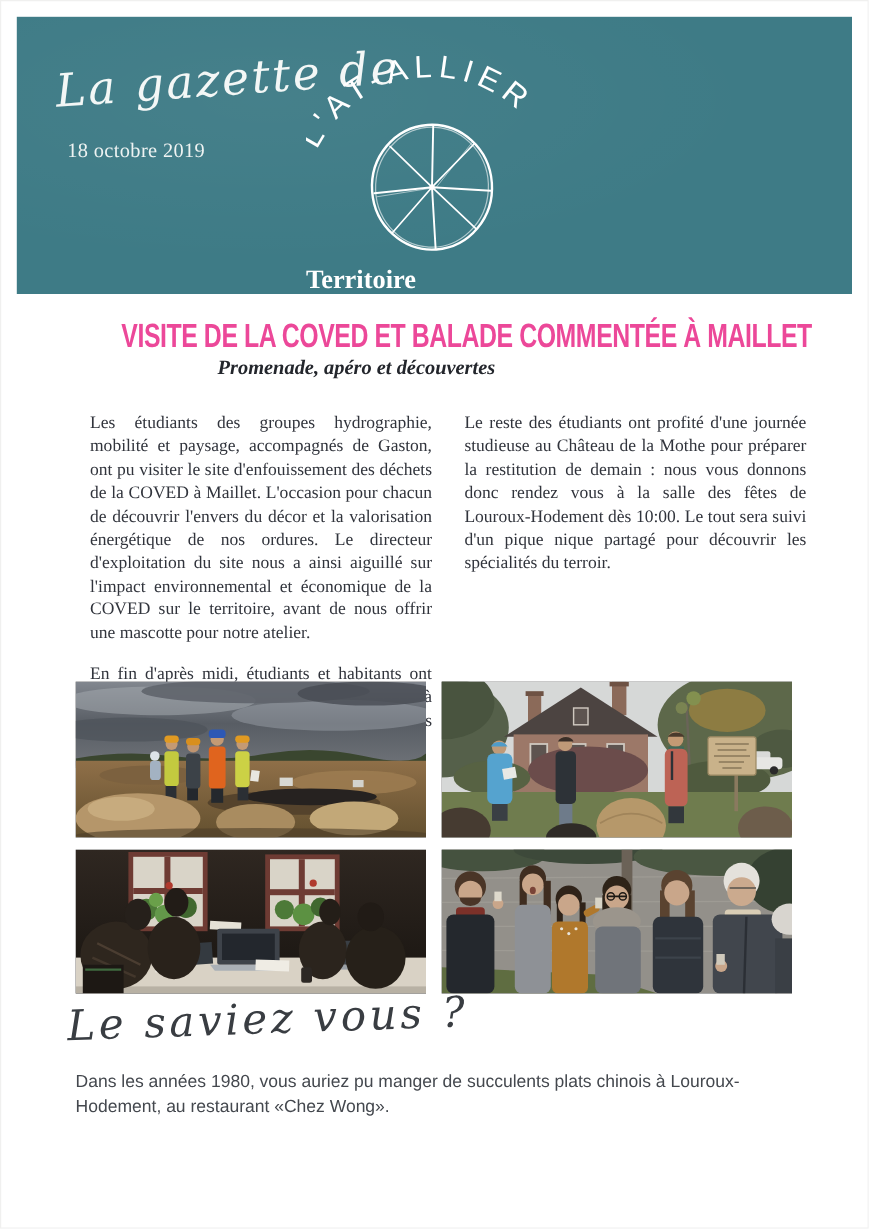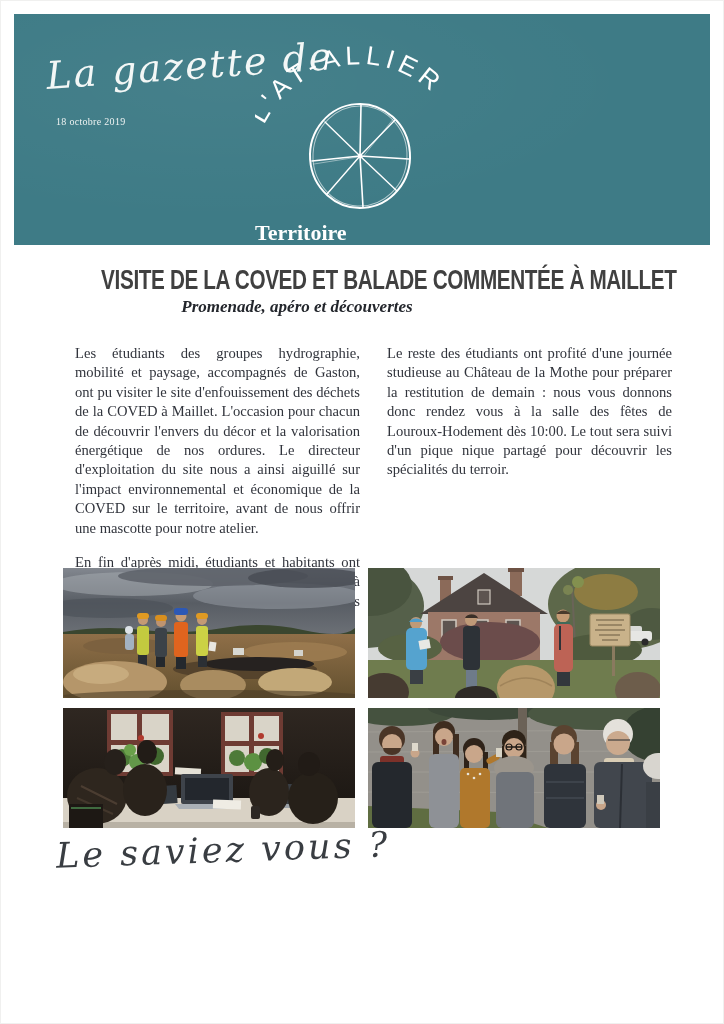--- a/index.html
+++ b/index.html
@@ -16,34 +16,34 @@
     background:#3e7b86;
     background-image:radial-gradient(ellipse at 30% 30%, rgba(255,255,255,.04), transparent 60%);
   }
   .script-title {
     position:absolute; left:32px; top:30px; color:#f3f7f6;
     font-family:"DejaVu Serif", serif; font-style:italic; font-weight:400;
     font-size:38px; letter-spacing:2px; transform:rotate(-4deg); white-space:nowrap;
   }
   .issue-date {
     position:absolute; left:42px; top:102px; color:#eef3f2;
-    font-family:"Liberation Serif", serif; font-size:10px; letter-spacing:.3px;
+    font-family:"Liberation Serif", serif; font-size:17px; letter-spacing:.3px;
   }
   .logo-wrap { position:absolute; left:241px; top:28px; width:210px; height:203px; }
   .logo-wrap svg { display:block; }
   .territoire {
     position:absolute; left:0; top:178px; width:210px; text-align:left;
     color:#ffffff; font-family:"Liberation Serif", serif; font-weight:700; font-size:22px;
   }
 
   
   .article-title {
     position:absolute; left:0; top:264px; width:724px; text-align:center;
     font-family:"Liberation Sans", sans-serif; font-weight:700; font-size:28px;
-    color:#404040; white-space:nowrap;
+    color:#ec4899; white-space:nowrap;
   }
   .article-title span { display:inline-block; transform:scaleX(.74); transform-origin:center; letter-spacing:-.5px; }
   .article-subtitle {
     position:absolute; left:0; top:297px; width:594px; text-align:center;
     font-family:"Liberation Serif", serif; font-style:italic; font-weight:700;
     font-size:17px; color:#23262c;
   }
   .columns {
     position:absolute; left:75px; top:344px; width:597px;
     display:flex; gap:27px;
@@ -386,14 +386,15 @@
           <circle cx="233" cy="97" r="5" fill="#c9a68a"></circle>
           <rect x="229" y="87" width="7" height="9" fill="#cfc9bb"></rect>
         </g>
         <ellipse cx="290" cy="58" rx="15" ry="13" fill="#d8d5cf"></ellipse>
         <rect x="278" y="74" width="14" height="46" fill="#3a3f45"></rect>
       </svg>
     </figure>
   </div>
 
   <div class="saviez">Le saviez vous ?</div>
+  <p class="footer-text">Dans les années 1980, vous auriez pu manger de succulents plats chinois à Louroux-Hodement, au restaurant «Chez Wong».</p>
 
 </div>
 
 </body></html>

